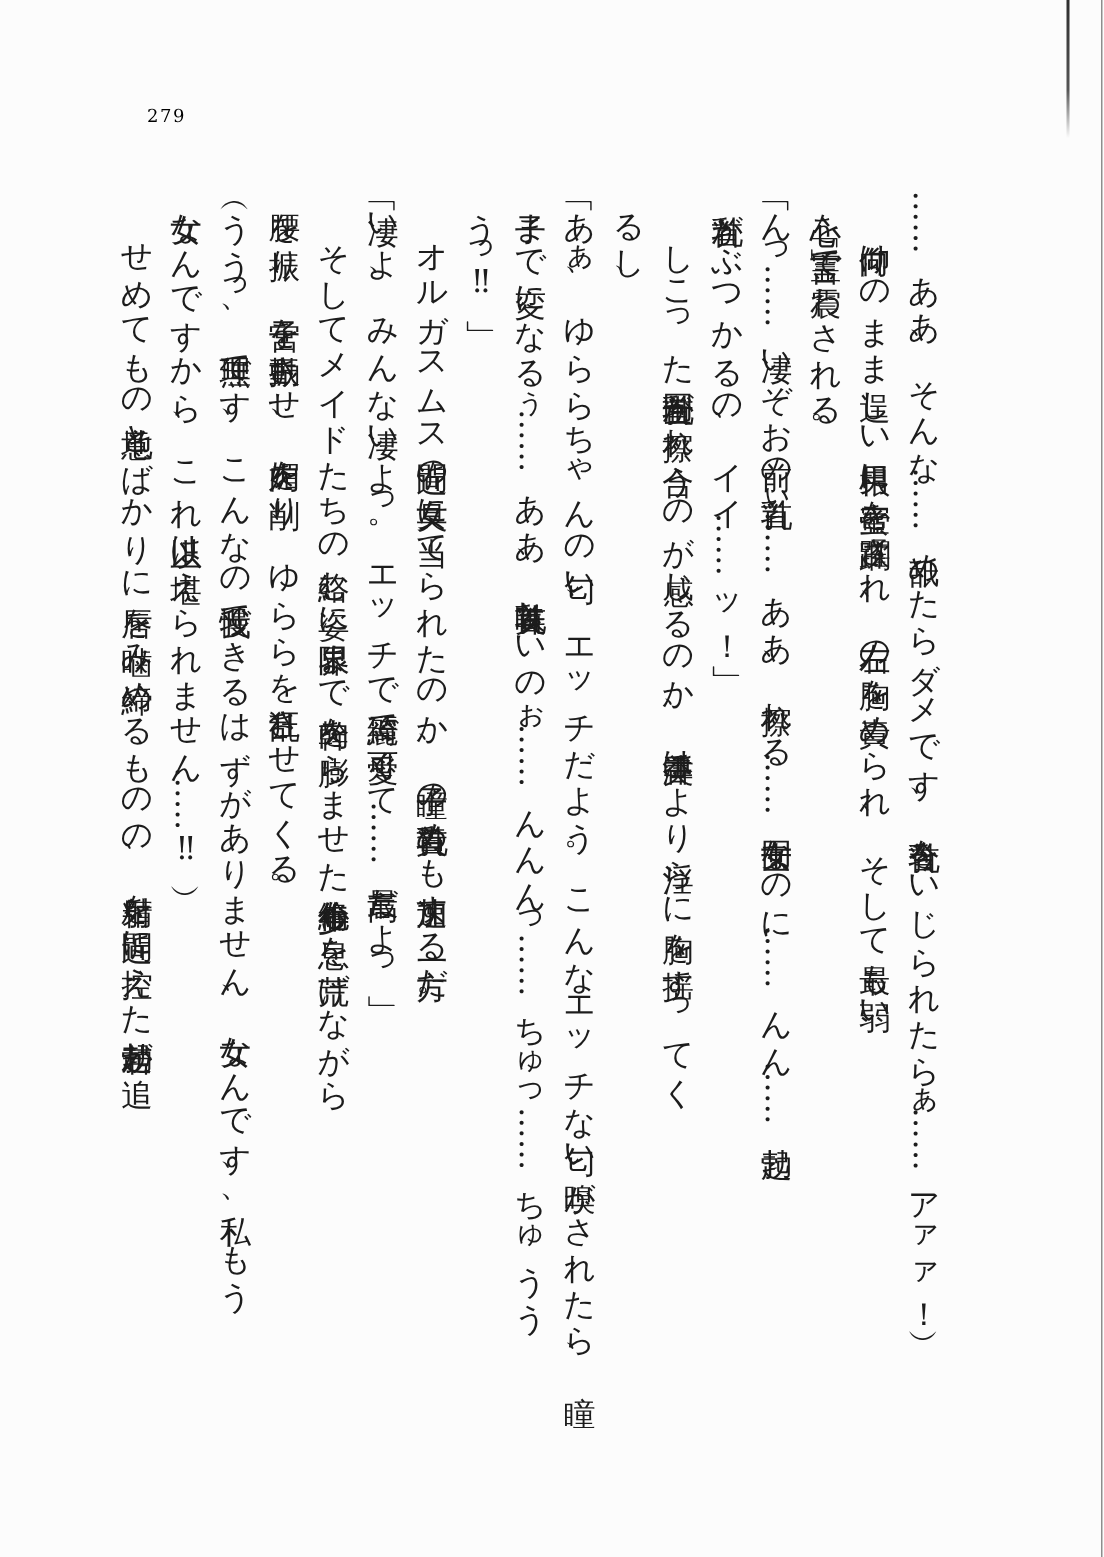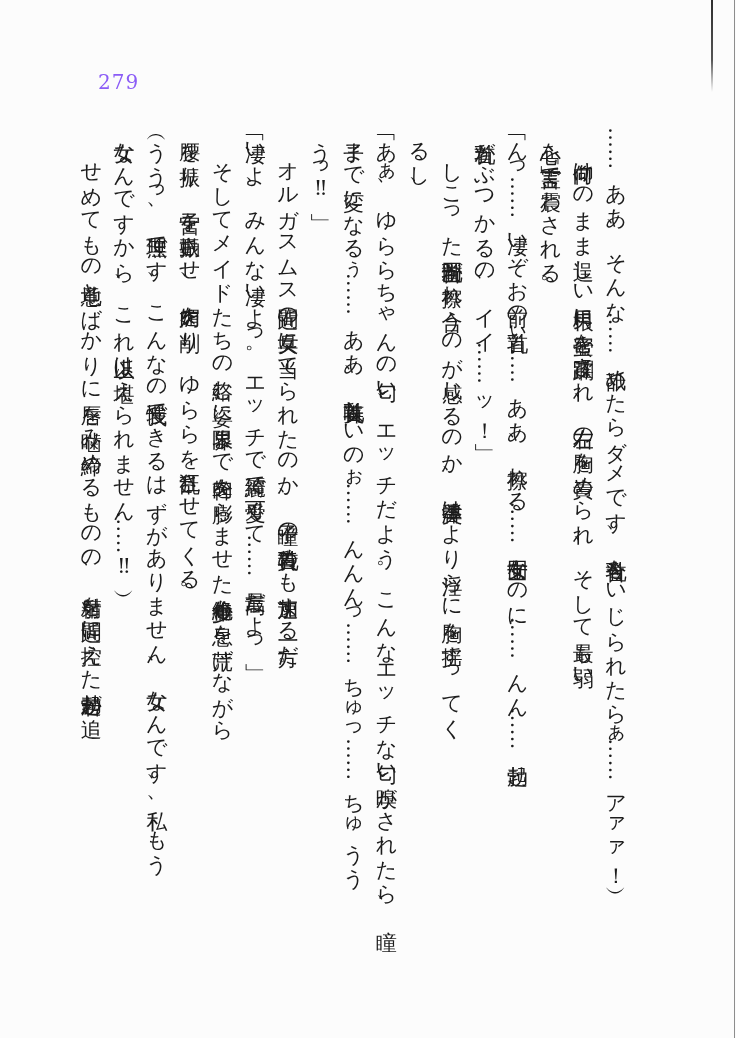--- a/index.html
+++ b/index.html
@@ -12,22 +12,22 @@
     font-family: "DejaVu Serif", "Liberation Serif", serif;
   }
   .page {
     position: absolute;
     inset: 0;
   }
   .page-number {
     position: absolute;
     top: 70px;
     left: 98px;
-    font-size: 20px;
-    color: #8b5cf6;
+    font-size: 12px;
+    color: #000000;
     letter-spacing: 1px;
     font-family: "DejaVu Serif", "Liberation Serif", serif;
   }
   .text-block {
     position: absolute;
     top: 127px;
     right: 104px;
     height: 830px;
     writing-mode: vertical-rl;
     -webkit-writing-mode: vertical-rl;

